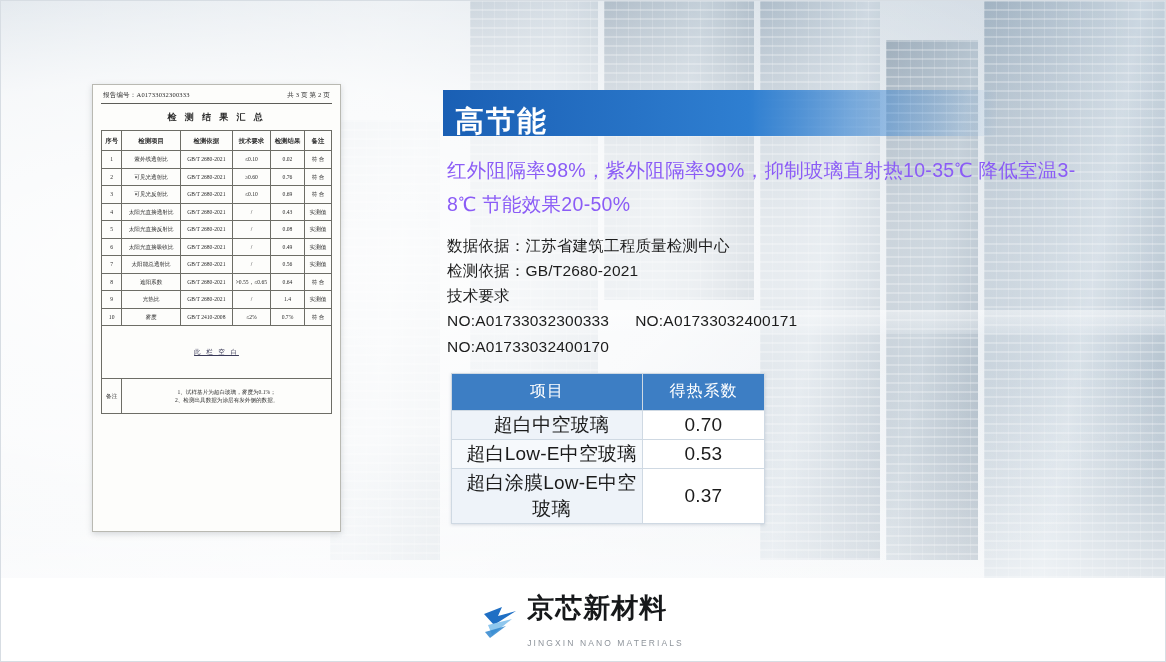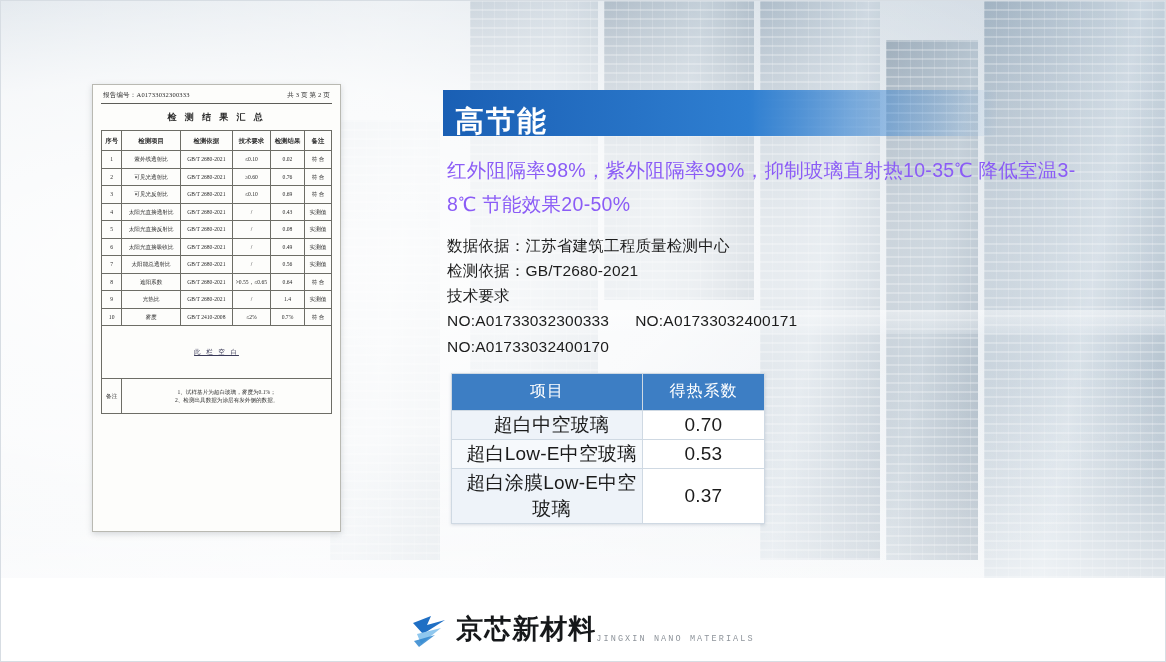--- a/index.html
+++ b/index.html
@@ -256,21 +256,21 @@
     color: #16181a;
     letter-spacing: 1px;
     line-height: 1;
   }
   .brand-en {
     font-size: 8.5px;
     color: #8e949b;
     letter-spacing: 2.1px;
     margin-top: 16px;
   }
-  .brand-text { display: flex; flex-direction: row; font-family: Liberation Mono, monospace; }
+  .brand-text { display: flex; flex-direction: column; }
 </style>
 </head>
 <body>
 
 <div id="slide">
 
   <div class="bg">
     <div class="bg-sky"></div>
     <div class="tower t6"></div>
     <div class="tower t1"></div>

